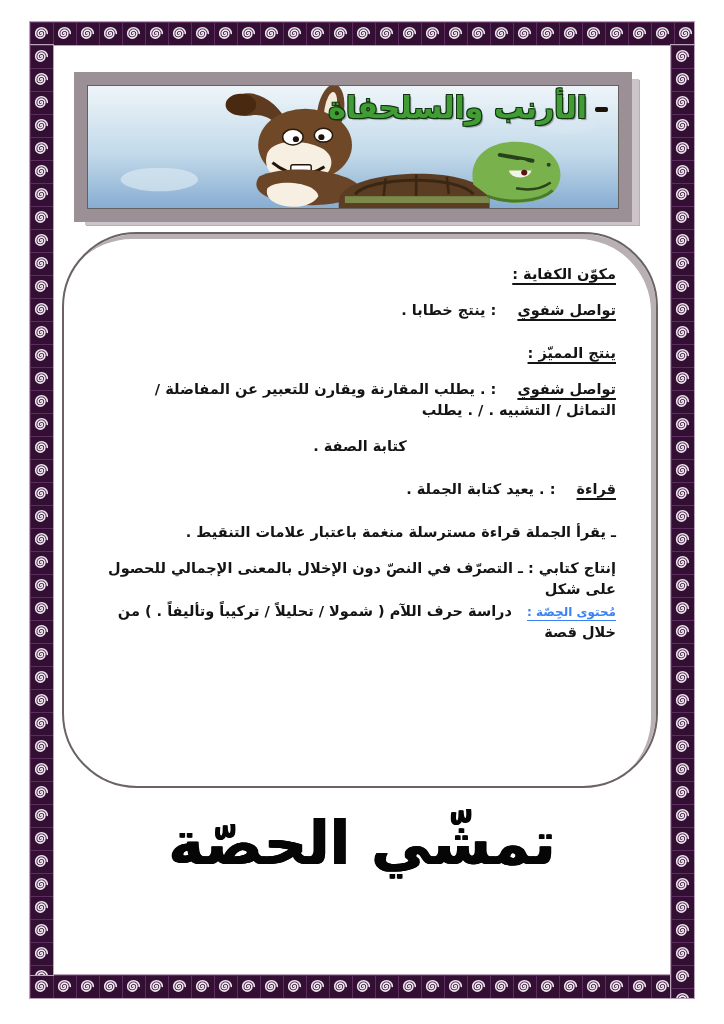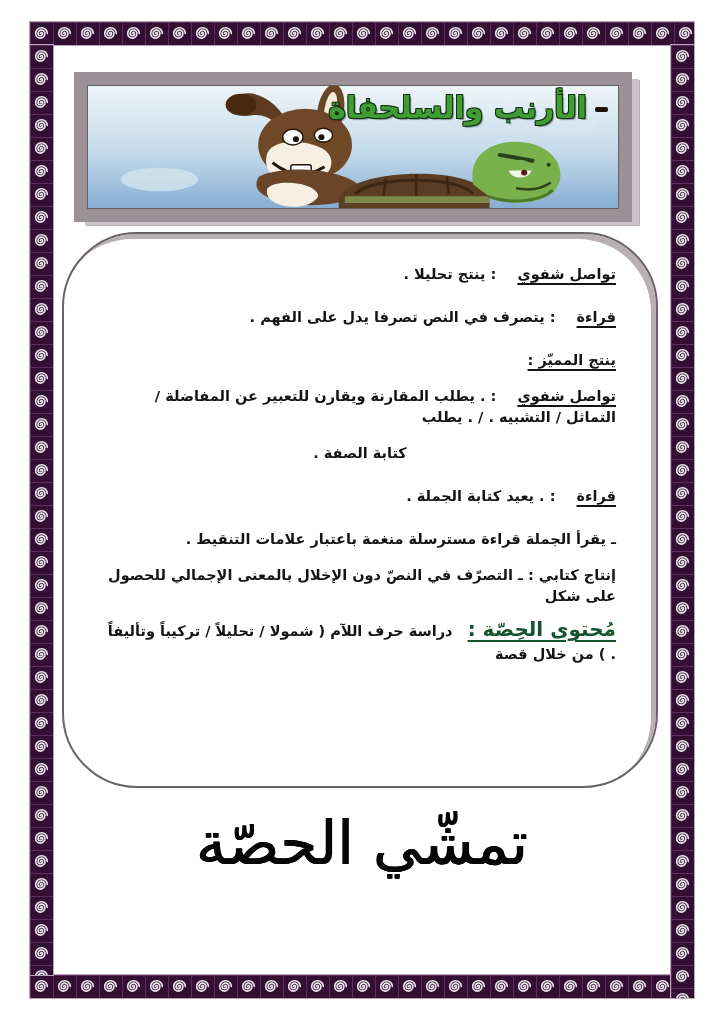--- a/index.html
+++ b/index.html
@@ -39,27 +39,27 @@
     position:absolute;left:62px;top:232px;width:596px;height:556px;box-sizing:border-box;
     border:2px solid #6b6265;border-radius:75px;background:#ffffff;
     box-shadow:inset -5px 5px 0 #b8b0b3;
     padding:30px 40px 0 40px;
   }
   .objectives p{margin:0 0 15px 0;font-size:14.5px;font-weight:bold;color:#141414;line-height:1.45;text-align:right;}
   .sec-heading{font-size:16px;color:#9c3f41;margin:0 0 18px 0;font-weight:bold;text-align:right;}
   .sec-heading .u,.label-u{ text-decoration:underline;text-underline-offset:4px;text-decoration-thickness:1.5px;}
   .label-u{margin-left:16px;}
   .center-line{text-align:center !important;}
-  .inline-heading{color:#14532d;text-decoration:underline;text-underline-offset:4px;margin-left:10px;font-size:20px;}
+  .inline-heading{color:#3b82f6;text-decoration:underline;text-underline-offset:4px;margin-left:10px;font-size:12px;}
   .content-line{font-size:13.8px;}
   .gap-lg{margin-bottom:22px !important;}
   
   .session-title{
     position:absolute;left:0;right:0;top:808px;text-align:center;
-    font-size:60px;font-weight:normal;color:#060606;
+    font-size:60px;font-weight:bold;color:#060606;
     text-shadow:0.6px 0 0 #000,-0.6px 0 0 #000;
   }
 </style>
 </head>
 <body>
 
 <div class="page">
 
   <div class="strip strip-top">
     <svg>
@@ -156,45 +156,42 @@
         <circle cx="428" cy="88" r="3" fill="#5a1414"></circle>
         <circle cx="452" cy="80" r="2" fill="#2c4418"></circle>
         <path d="M454 98 Q 440 108 420 104" stroke="#2c4418" stroke-width="2.5" fill="none"></path>
       </svg>
       <div class="banner-title"><span class="title-dash"></span><span>الأرنب والسلحفاة</span></div>
     </div>
   </div>
 
   <div class="objectives">
 
+    <p class="sec-heading"><span class="u">مكوّن الكفاية :</span></p>
 
     <p class="gap-lg">
       <span class="label-u">تواصل شفوي</span>
-      <span>: ينتج تحليلا .</span>
-    </p>
-    <p class="gap-lg">
-      <span class="label-u">قراءة</span>
-      <span>: يتصرف في النص تصرفا يدل على الفهم .</span>
+      <span>: ينتج خطابا .</span>
     </p>
 
     <p class="sec-heading"><span class="u">ينتج المميّز :</span></p>
 
     <p>
       <span class="label-u">تواصل شفوي</span>
       <span>: . يطلب المقارنة ويقارن للتعبير عن المفاضلة / التماثل / التشبيه . / . يطلب</span>
     </p>
     <p class="center-line gap-lg">كتابة الصفة .</p>
 
     <p class="gap-lg">
       <span class="label-u">قراءة</span>
       <span>: . يعيد كتابة الجملة .</span>
     </p>
     <p>ـ يقرأ الجملة قراءة مسترسلة منغمة باعتبار علامات التنقيط .</p>
 
-    <p style="margin-bottom:8px;">إنتاج كتابي : ـ التصرّف في النصّ دون الإخلال بالمعنى الإجمالي للحصول على شكل</p>
+    <p style="margin-bottom:1px;">إنتاج كتابي : ـ التصرّف في النصّ دون الإخلال بالمعنى الإجمالي للحصول على شكل</p>
 
     <p class="content-line">
       <span class="inline-heading">مُحتوى الحِصّة :</span>
       <span>دراسة حرف اللآم  ( شمولا / تحليلاً / تركيباً وتأليفاً . ) من خلال قصة</span>
     </p>
 
   </div>
 
   <div class="session-title">تمشّي الحصّة</div>
 

